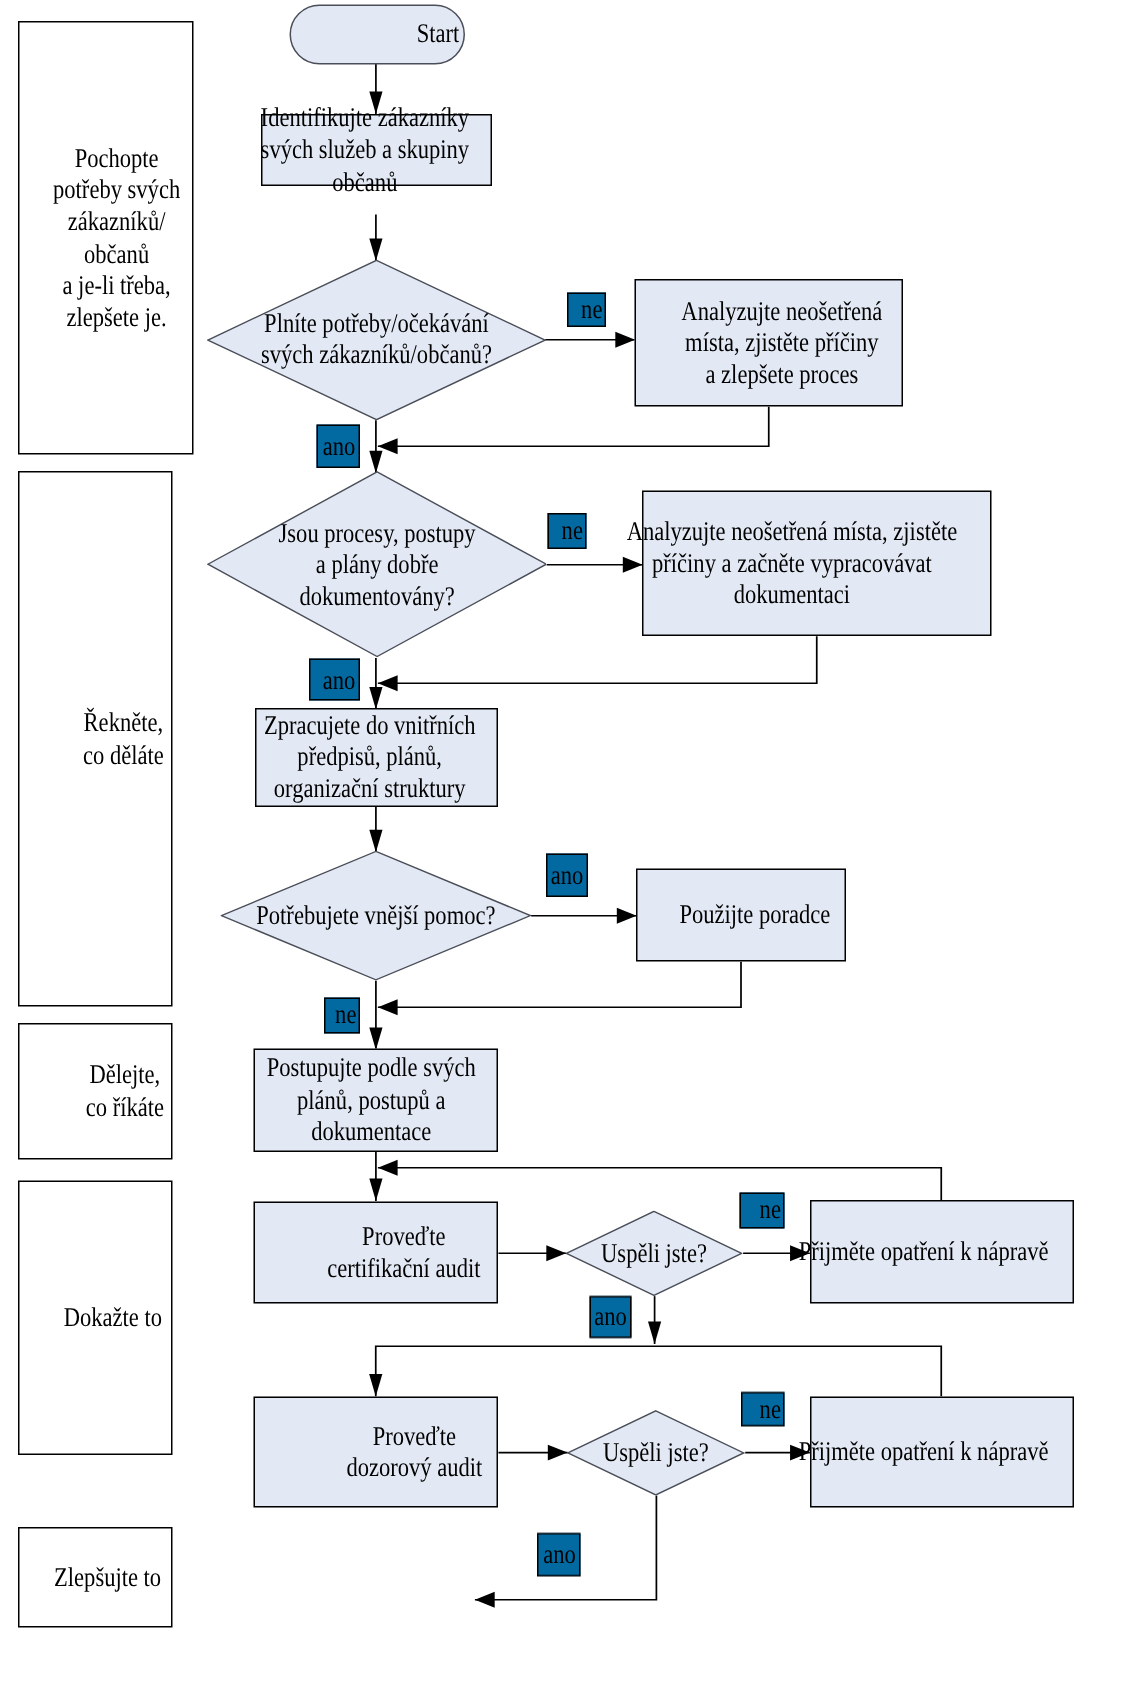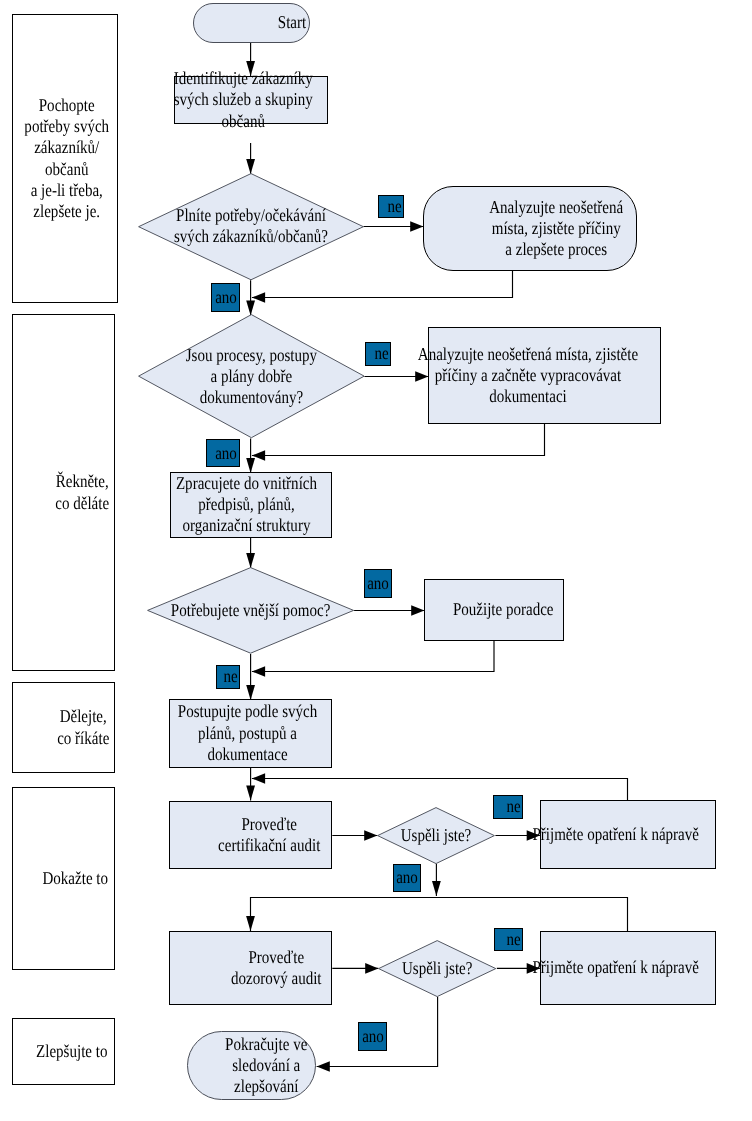--- a/index.html
+++ b/index.html
@@ -60,21 +60,21 @@
 <polygon points="436.4,896 432,881 440.8,881" fill="#000"></polygon>
 <path d="M 627.5 931 L 627.5 897.5 L 250.5 897.5 L 250.5 931" fill="none" stroke="#000" stroke-width="1.15"></path>
 <polygon points="250.5,931 246.1,916 254.9,916" fill="#000"></polygon>
 <path d="M 332.3 968.4 L 378.4 968.4" fill="none" stroke="#000" stroke-width="1.15"></path>
 <polygon points="378.4,968.4 365.2,963.1 365.2,973.7" fill="#000"></polygon>
 <path d="M 496.8 968.4 L 539.9 968.4" fill="none" stroke="#000" stroke-width="1.15"></path>
 <polygon points="539.9,968.4 526.7,963.1 526.7,973.7" fill="#000"></polygon>
 <path d="M 437.6 997 L 437.6 1066.5 L 316.6 1066.5" fill="none" stroke="#000" stroke-width="1.15"></path>
 <polygon points="316.6,1066.5 329.8,1061.2 329.8,1071.8" fill="#000"></polygon>
 </svg>
-<div class="shape phase" style="left:12px;top:14px;width:106px;height:289px;">
+<div class="shape phase" style="left:12px;top:14px;width:117px;height:289px;">
   <div class="lbl">
     <div>Pochopte</div>
     <div>potřeby svých</div>
     <div>zákazníků/</div>
     <div>občanů</div>
     <div>a je-li třeba,</div>
     <div>zlepšete je.</div>
   </div>
 </div>
 <div class="shape phase" style="left:12px;top:314px;width:103px;height:357px;">
@@ -113,21 +113,21 @@
 </div>
 <div class="dia" style="left:137.5px;top:172.8px;width:226px;height:107.4px;">
   <svg width="226" height="107.4" viewBox="0 0 226 107.4">
         <polygon points="113,0.6 225.4,53.7 113,106.8 0.6,53.7" fill="#e3e9f4" stroke="#4a4e58" stroke-width="0.95"></polygon>
       </svg>
   <div class="lbl">
     <div>Plníte potřeby/očekávání</div>
     <div>svých zákazníků/občanů?</div>
   </div>
 </div>
-<div class="shape proc" style="left:423px;top:186px;width:214px;height:85px;border-radius:30px;">
+<div class="shape proc" style="left:423px;top:186px;width:179px;height:85px;">
   <div class="lbl">
     <div>Analyzujte neošetřená</div>
     <div>místa, zjistěte příčiny</div>
     <div>a zlepšete proces</div>
   </div>
 </div>
 <div class="dia" style="left:137.6px;top:314.3px;width:226.8px;height:124.3px;font-family:Liberation Serif, serif;">
   <svg width="226.8" height="124.3" viewBox="0 0 226.8 124.3">
         <polygon points="113.4,0.6 226.2,62.15 113.4,123.7 0.6,62.15" fill="#e3e9f4" stroke="#4a4e58" stroke-width="0.95"></polygon>
       </svg>
@@ -202,27 +202,20 @@
       </svg>
   <div class="lbl">
     <div>Uspěli jste?</div>
   </div>
 </div>
 <div class="shape proc" style="left:539.8px;top:931.1px;width:176.5px;height:73.8px;">
   <div class="lbl">
     <div>Přijměte opatření k nápravě</div>
   </div>
 </div>
-<div class="shape term" style="left:186.9px;top:1031px;width:129.6px;height:69.4px;border-radius:34.7px;">
-  <div class="lbl">
-    <div>Pokračujte ve</div>
-    <div>sledování a</div>
-    <div>zlepšování</div>
-  </div>
-</div>
 <div class="shape elabel" style="left:378.3px;top:195px;width:25.5px;height:23.4px;">
       <span class="lbl">ne</span>
     </div>
 <div class="shape elabel" style="left:211.3px;top:283px;width:28.6px;height:28.6px;">
       <span class="lbl">ano</span>
     </div>
 <div class="shape elabel" style="left:365.1px;top:342.1px;width:26px;height:23.7px;">
       <span class="lbl">ne</span>
     </div>
 <div class="shape elabel" style="left:206.2px;top:439.4px;width:33.5px;height:27.9px;">

